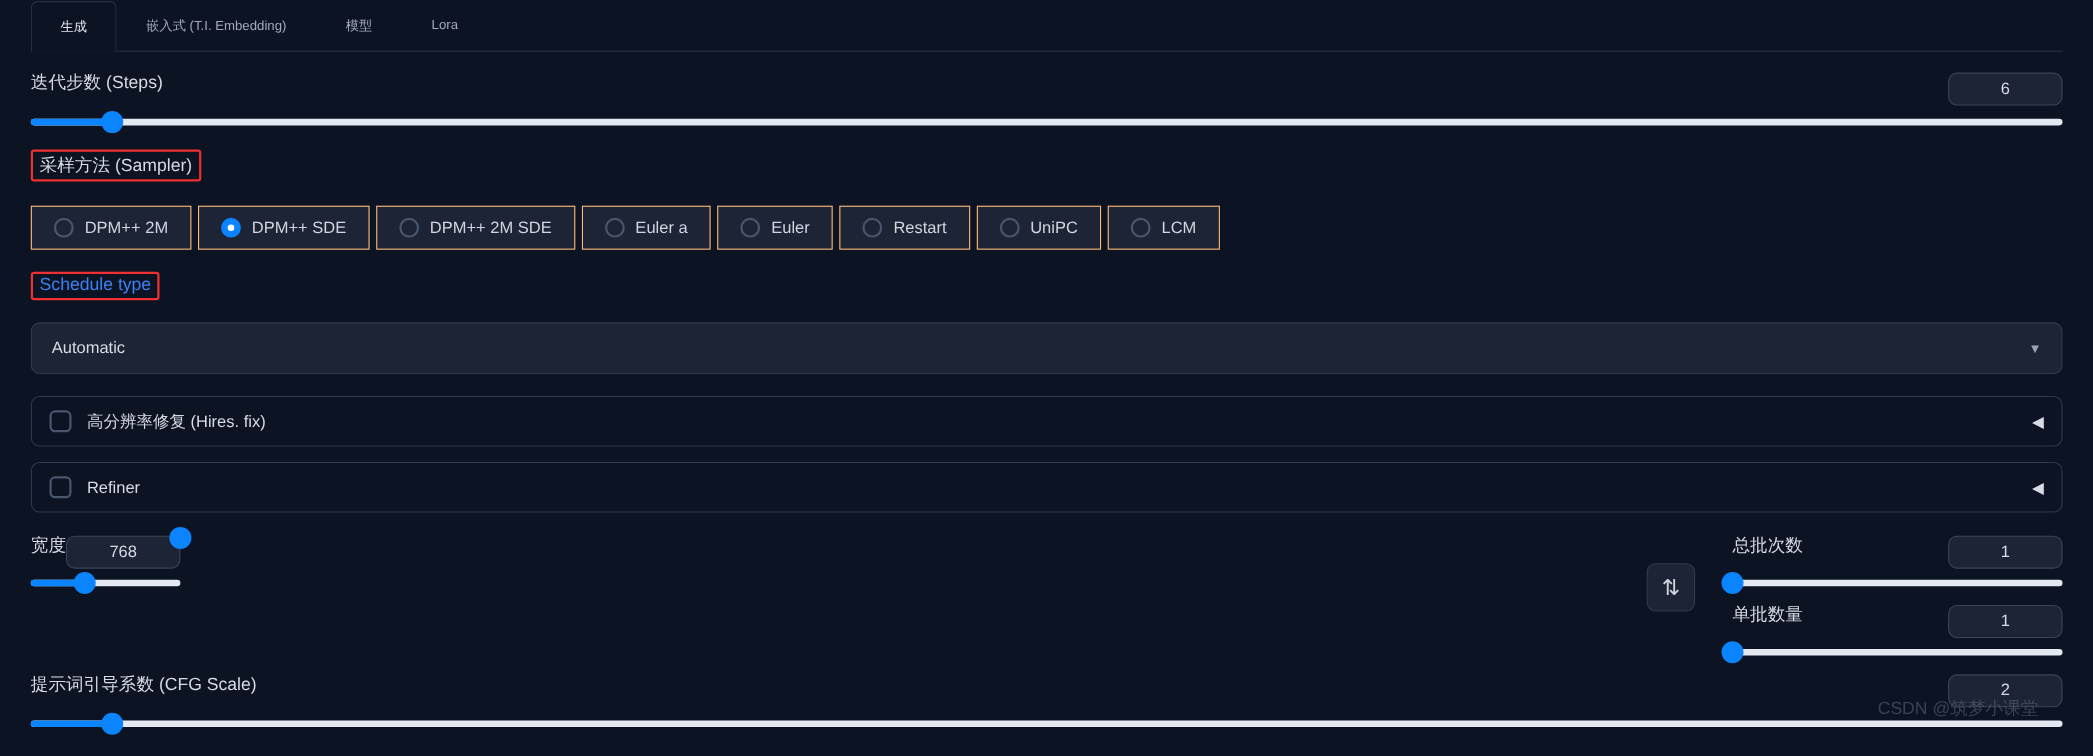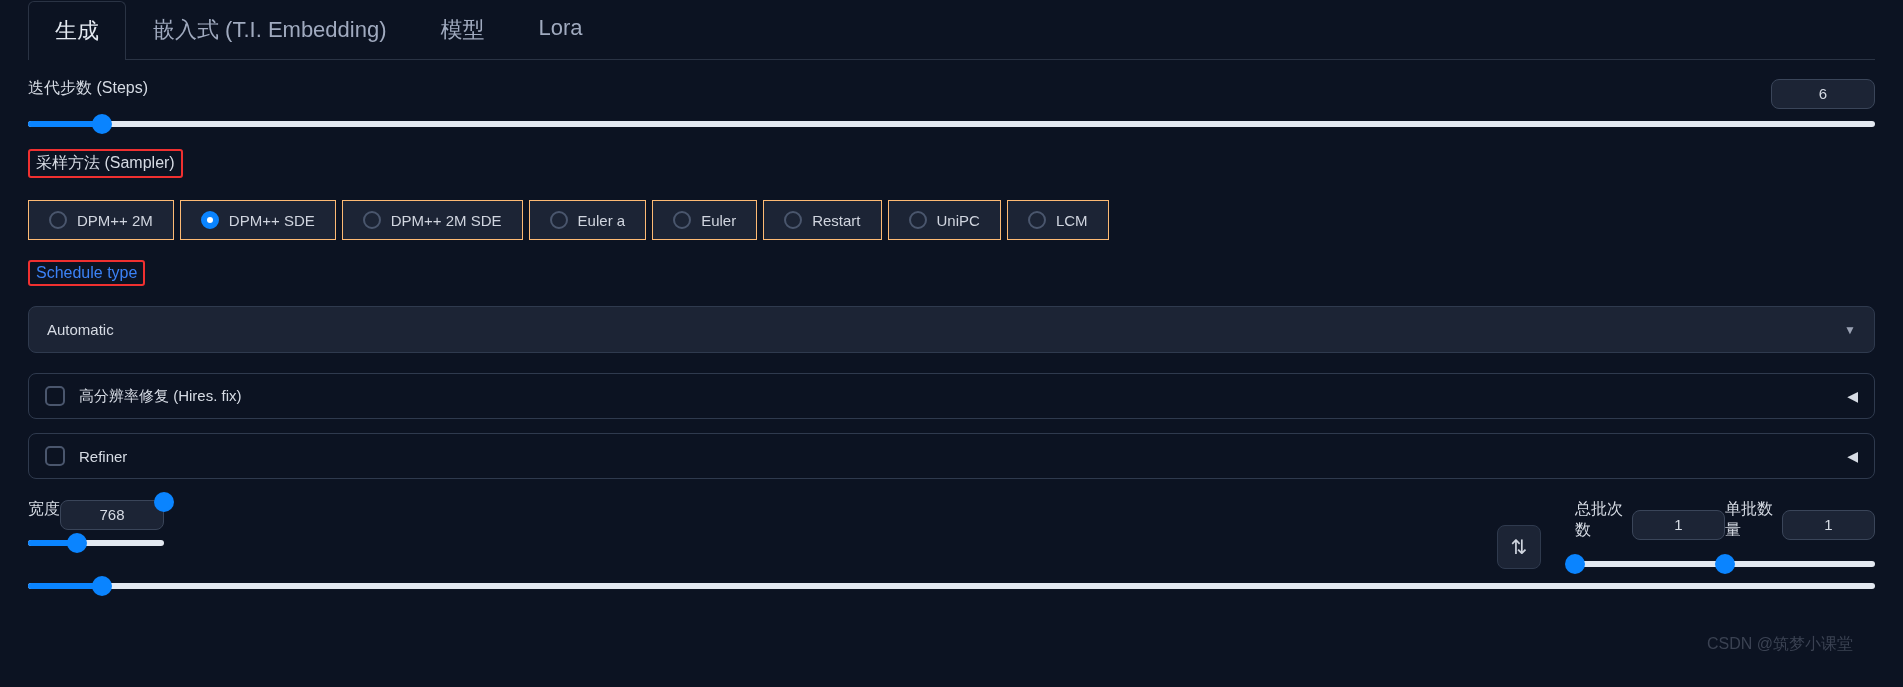--- a/index.html
+++ b/index.html
@@ -17,21 +17,21 @@
     gap: 0;
     border-bottom: 1px solid #2a3344;
     margin-bottom: 18px;
   }
   .tab {
     padding: 14px 26px;
     color: #a0aabf;
     cursor: pointer;
     border: 1px solid transparent;
     border-bottom: none;
-    font-size: 22px;
+    font-size: 12px;
   }
   .tab.active {
     color: #e4e9f1;
     border-color: #2a3344;
     border-radius: 6px 6px 0 0;
     background: #0c1322;
     position: relative;
     top: 1px;
   }
   
@@ -165,21 +165,21 @@
   }
   .tri { color: #d6dbe4; font-size: 14px; }
   
   .dim-grid {
     display: grid;
     grid-template-columns: 1fr 56px 300px;
     gap: 22px;
     align-items: start;
   }
   .dim-left { display: flex; flex-direction: row; }
-  .dim-right { display: flex; flex-direction: row; }
+  .dim-right { display: flex; flex-direction: column; }
   .swap-btn {
     width: 44px; height: 44px;
     background: #1c2435;
     border: 1px solid #2f3a4e;
     border-radius: 8px;
     display: flex;
     align-items: center;
     justify-content: center;
     color: #cfd4de;
     font-size: 20px;
@@ -330,19 +330,23 @@
       </div>
       <div class="slider-track">
         <div class="slider-fill" style="width:0%"></div>
         <div class="slider-thumb" style="left:0%"></div>
       </div>
     </div>
   </div>
 </div>
 
 <div class="slider-row">
+  <div class="slider-head">
+    <span class="field-label">提示词引导系数 (CFG Scale)</span>
+    <div class="value-box">2</div>
+  </div>
   <div class="slider-track">
     <div class="slider-fill" style="width:4%"></div>
     <div class="slider-thumb" style="left:4%"></div>
   </div>
 </div>
 
 <div class="watermark">CSDN @筑梦小课堂</div>
 
 </body></html>

